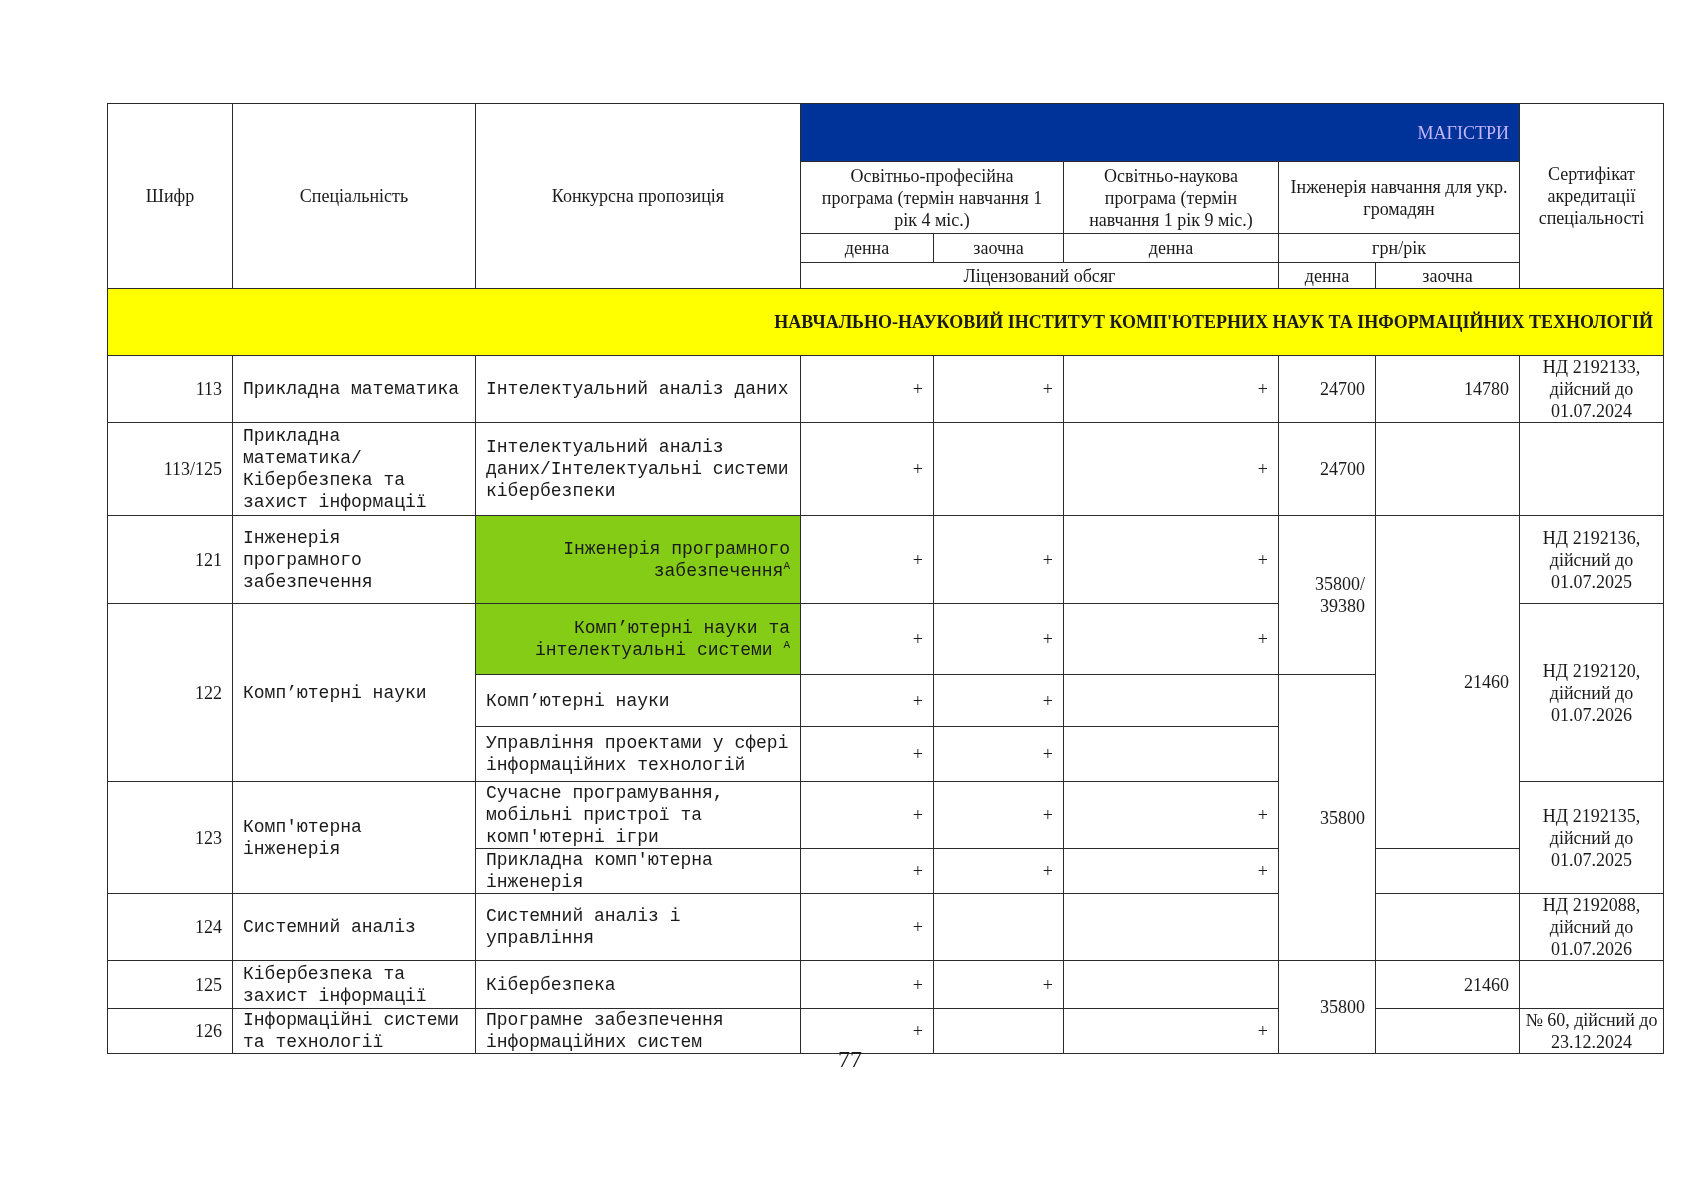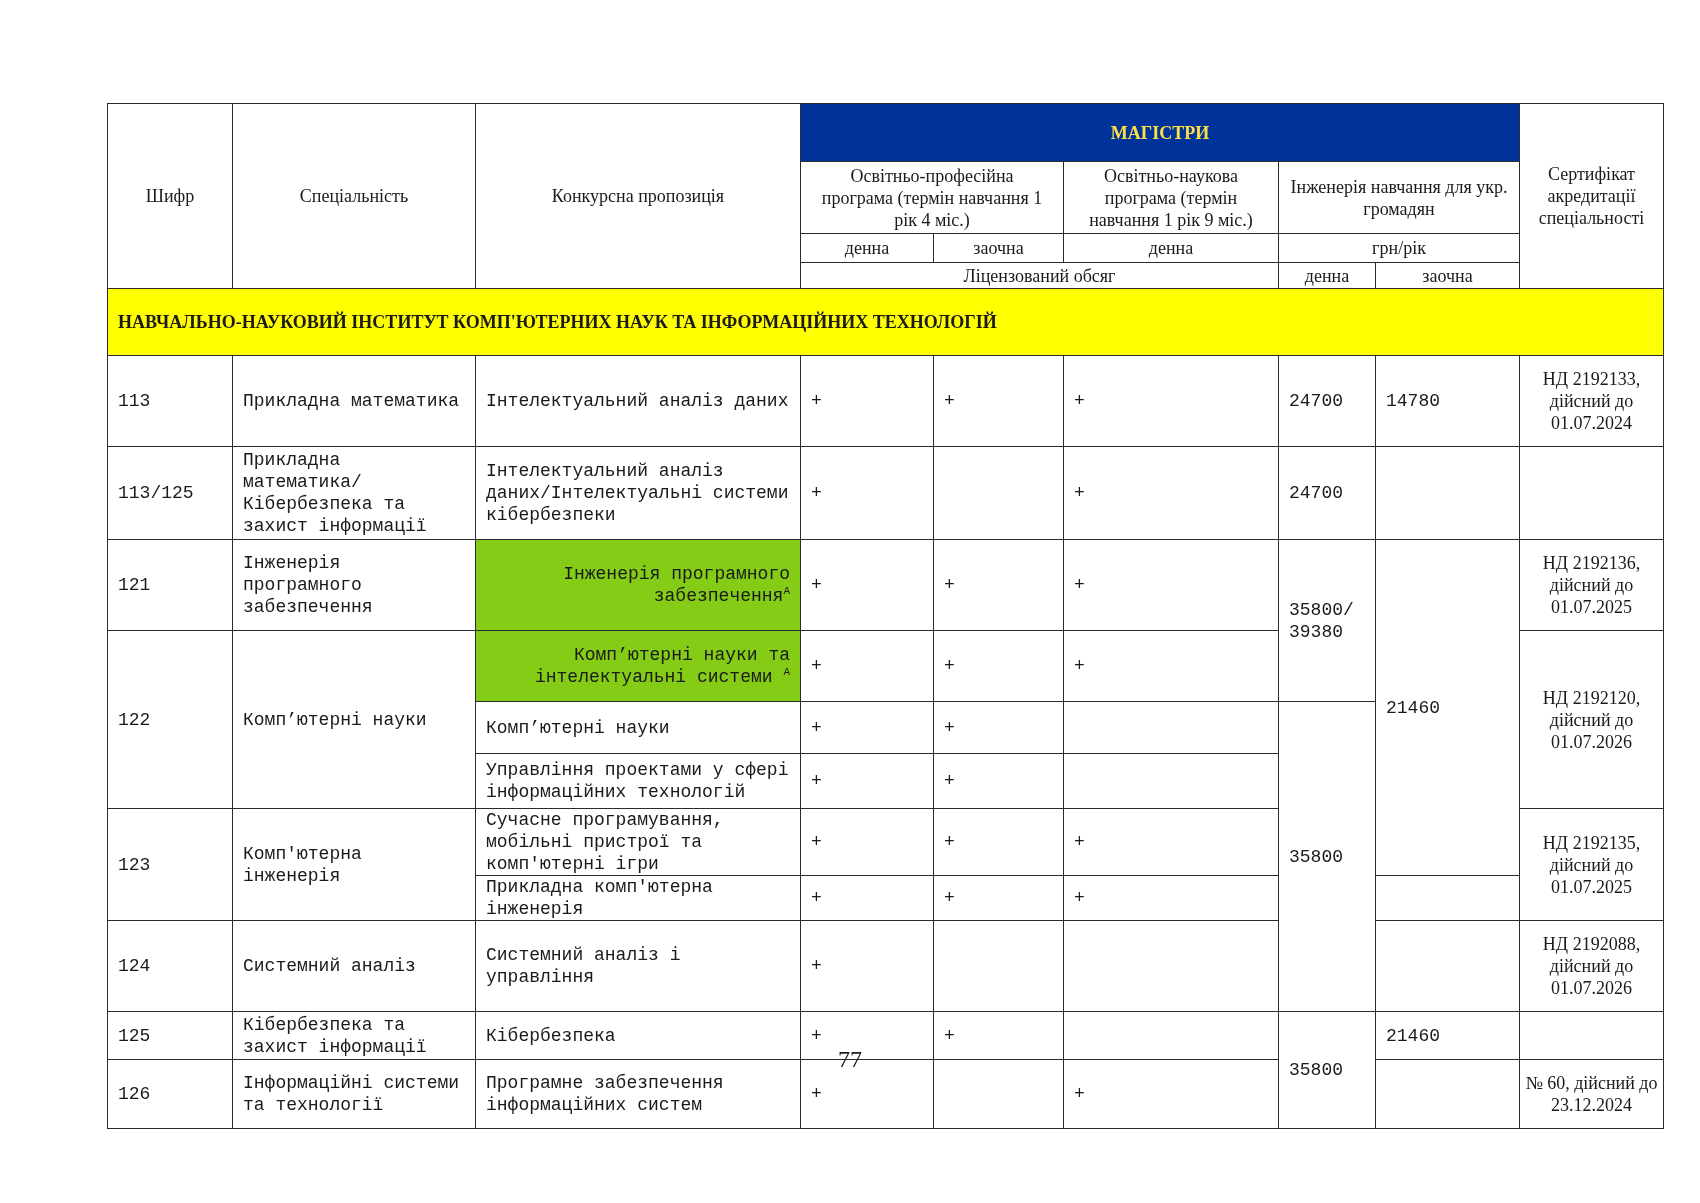--- a/index.html
+++ b/index.html
@@ -2,26 +2,26 @@
 <html><head>
 <meta charset="utf-8">
 <style>
   html, body { margin: 0; padding: 0; background: #ffffff; }
   body { width: 1700px; height: 1203px; position: relative; overflow: hidden;
          font-family: "Liberation Serif", "DejaVu Serif", serif; color: #1a1a1a; }
   table.main { position: absolute; left: 107px; top: 103px; border-collapse: collapse;
                table-layout: fixed; width: 1556px; }
   table.main td { border: 1px solid #2b2b2b; padding: 0 10px; font-size: 18px; line-height: 22px;
                   vertical-align: middle; box-sizing: border-box; }
-  .c { text-align: left; font-family: Liberation Mono, monospace; }
+  .c { text-align: right; }
   .l { text-align: left; font-family: Liberation Mono, monospace; }
-  .blue { background: #003399; color: #fde047; font-weight: bold; font-size: 19px; text-align: center; }
-  .yellow { background: #ffff00; font-weight: bold; font-size: 19px; text-align: left; margin-top: 16px; }
+  .blue { background: #003399; color: #c4b5fd; font-weight: normal; font-size: 19px; text-align: right; }
+  .yellow { background: #ffff00; font-weight: bold; font-size: 19px; text-align: right; margin-top: 16px; }
   .lightblue { background: #84cc16; text-align: right; }
-  .cert { font-size: 15px; line-height: 18px; text-align: center; padding: 12px 4px !important; }
+  .cert { font-size: 15px; line-height: 18px; text-align: center; padding: 0 4px !important; }
   .sub { font-size: 11px; vertical-align: super; line-height: 0; }
   .hdr { text-align: center; }
   .pg { position: absolute; left: 0; width: 1700px; top: 1046px; text-align: center; font-size: 24px; }
 </style>
 </head>
 <body>
 
 <table class="main">
   <colgroup>
     <col style="width:125px">

